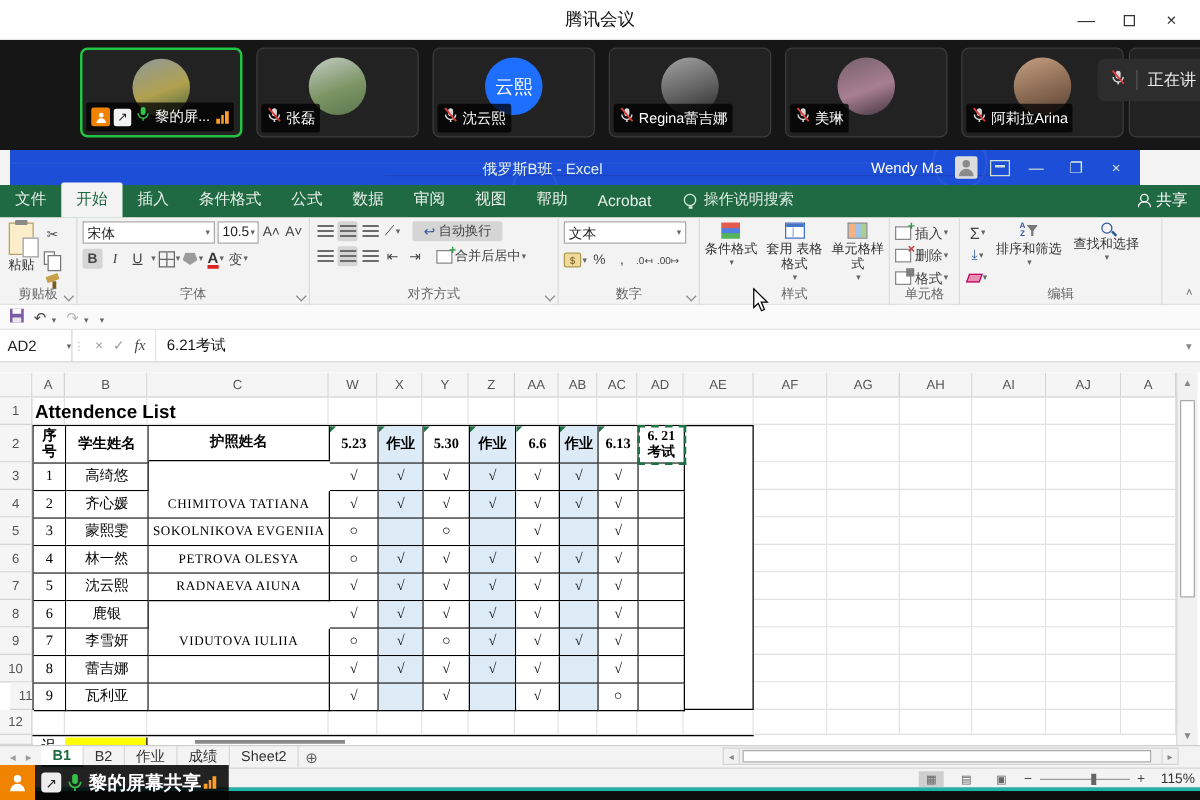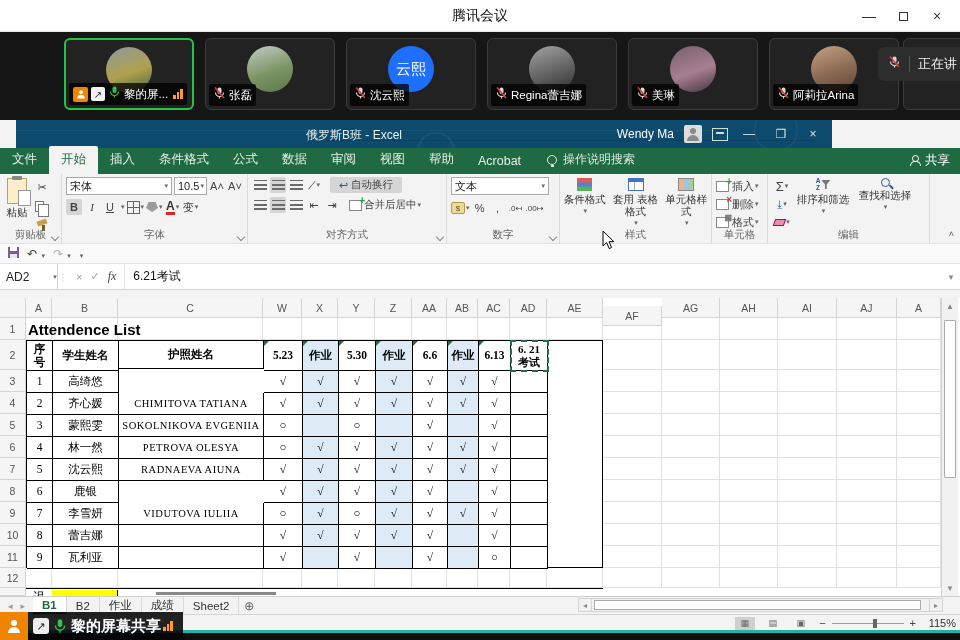--- a/index.html
+++ b/index.html
@@ -35,21 +35,21 @@
   .bars { display:flex; align-items:flex-end; gap:1px; margin-left:2px; }
   .bars i { display:block; width:2.5px; background:#ff9d2b; }
   .speak-panel { position:absolute; left:878px; top:15px; width:110px; height:34px; background:#2d2d2d;
     border-radius:6px; display:flex; align-items:center; padding-left:10px; gap:8px; z-index:5; }
   .speak-panel .div { width:1px; height:16px; background:#555; }
   .speak-panel .tx { color:#eee; font-size:13px; white-space:nowrap; }
   .tile.partial { left:903px; width:70px; }
 
   
   .xl { position:absolute; left:0; top:120px; width:960px; height:510px; background:#f3f3f3; }
-  .xl-titlebar { position:absolute; left:16px; top:0; width:816px; height:28px; background:#0c4a6e; overflow:hidden; }
+  .xl-titlebar { position:absolute; left:8px; top:0; width:904px; height:28px; background:#1d4ed8; overflow:hidden; }
   .xl-titlebar .circuit { position:absolute; inset:0;
     background:
       radial-gradient(circle at 420px 30px, transparent 16px, rgba(255,255,255,.07) 17px, transparent 19px),
       radial-gradient(circle at 760px 10px, transparent 20px, rgba(255,255,255,.06) 21px, transparent 23px),
       linear-gradient(rgba(255,255,255,.05), rgba(255,255,255,.05)) 0 10px/700px 1px no-repeat,
       linear-gradient(rgba(0,0,0,.12), rgba(0,0,0,.12)) 300px 20px/500px 1px no-repeat; }
   .xl-doc-title { position:absolute; left:0; right:300px; top:7px; text-align:right; color:#e8f1ea; font-size:12px; }
   .xl-tb-right { position:absolute; right:0; top:0; height:28px; display:flex; align-items:center; gap:10px; padding-right:8px; }
   .xl-user { color:#fff; font-size:12px; }
   .xl-avatar { width:18px; height:18px; background:#ddd; border-radius:2px; position:relative; }
@@ -770,37 +770,37 @@
         <div class="gh" style="left: 118px; top: 0px; width: 145px; height: 20px; position: absolute;">C</div>
         <div class="gh" style="left: 263px; top: 0px; width: 39px; height: 20px; position: absolute;">W</div>
         <div class="gh" style="left: 302px; top: 0px; width: 36px; height: 20px; position: absolute;">X</div>
         <div class="gh" style="left: 338px; top: 0px; width: 37px; height: 20px; position: absolute;">Y</div>
         <div class="gh" style="left: 375px; top: 0px; width: 37px; height: 20px; position: absolute;">Z</div>
         <div class="gh" style="left: 412px; top: 0px; width: 35px; height: 20px; position: absolute;">AA</div>
         <div class="gh" style="left: 447px; top: 0px; width: 31px; height: 20px; position: absolute;">AB</div>
         <div class="gh" style="left: 478px; top: 0px; width: 32px; height: 20px; position: absolute;">AC</div>
         <div class="gh" style="left: 510px; top: 0px; width: 37px; height: 20px; position: absolute;">AD</div>
         <div class="gh" style="left: 547px; top: 0px; width: 56px; height: 20px; position: absolute;">AE</div>
-        <div class="gh" style="left: 603px; top: 8px; width: 59px; height: 20px; position: absolute;">AF</div>
+        <div class="gh" style="left: 603px; top: 0px; width: 59px; height: 20px; position: absolute;">AF</div>
         <div class="gh" style="left: 662px; top: 0px; width: 58px; height: 20px; position: absolute;">AG</div>
         <div class="gh" style="left: 720px; top: 0px; width: 58px; height: 20px; position: absolute;">AH</div>
         <div class="gh" style="left: 778px; top: 0px; width: 59px; height: 20px; position: absolute;">AI</div>
         <div class="gh" style="left: 837px; top: 0px; width: 60px; height: 20px; position: absolute;">AJ</div>
         <div class="gh" style="left: 897px; top: 0px; width: 44px; height: 20px; position: absolute;">A</div>
         <div class="gh" style="left: 0px; top: 20px; width: 26px; height: 22px; position: absolute;">1</div>
         <div class="gh" style="left: 0px; top: 42px; width: 26px; height: 30px; position: absolute;">2</div>
         <div class="gh" style="left: 0px; top: 72px; width: 26px; height: 22px; position: absolute;">3</div>
         <div class="gh" style="left: 0px; top: 94px; width: 26px; height: 22px; position: absolute;">4</div>
         <div class="gh" style="left: 0px; top: 116px; width: 26px; height: 22px; position: absolute;">5</div>
         <div class="gh" style="left: 0px; top: 138px; width: 26px; height: 22px; position: absolute;">6</div>
         <div class="gh" style="left: 0px; top: 160px; width: 26px; height: 22px; position: absolute;">7</div>
         <div class="gh" style="left: 0px; top: 182px; width: 26px; height: 22px; position: absolute;">8</div>
         <div class="gh" style="left: 0px; top: 204px; width: 26px; height: 22px; position: absolute;">9</div>
         <div class="gh" style="left: 0px; top: 226px; width: 26px; height: 22px; position: absolute;">10</div>
-        <div class="gh" style="left: 0px; top: 248px; width: 26px; height: 22px; position: absolute;">11</div>
+        <div class="gh" style="left: 8px; top: 248px; width: 26px; height: 22px; position: absolute;">11</div>
         <div class="gh" style="left: 0px; top: 270px; width: 26px; height: 20px; position: absolute;">12</div>
         <div class="gh" style="left: 0px; top: 290px; width: 26px; height: 8px; position: absolute;"></div>
         <div class="sheet-title" style="left: 28px; top: 23px; position: absolute;">Attendence List</div>
         <div id="tableWrap" style="left: 26px; top: 42px; width: 577px; height: 228px; position: absolute;">
           <div class="tc hd" style="left: 0px; top: 0px; width: 26px; height: 30px; position: absolute; white-space: normal; padding: 0px 5px;">序号</div>
           <div class="tc hd" style="left: 26px; top: 0px; width: 66px; height: 30px; position: absolute;">学生姓名</div>
           <div class="tc hd" style="left: 92px; top: 0px; width: 145px; height: 28px; position: absolute;">护照姓名</div>
           <div class="tc hd" style="left: 237px; top: 0px; width: 39px; height: 30px; position: absolute;">5.23<span class="tri"></span></div>
           <div class="tc hd blue" style="left: 276px; top: 0px; width: 36px; height: 30px; position: absolute;">作业<span class="tri"></span></div>
           <div class="tc hd" style="left: 312px; top: 0px; width: 37px; height: 30px; position: absolute;">5.30<span class="tri"></span></div>

